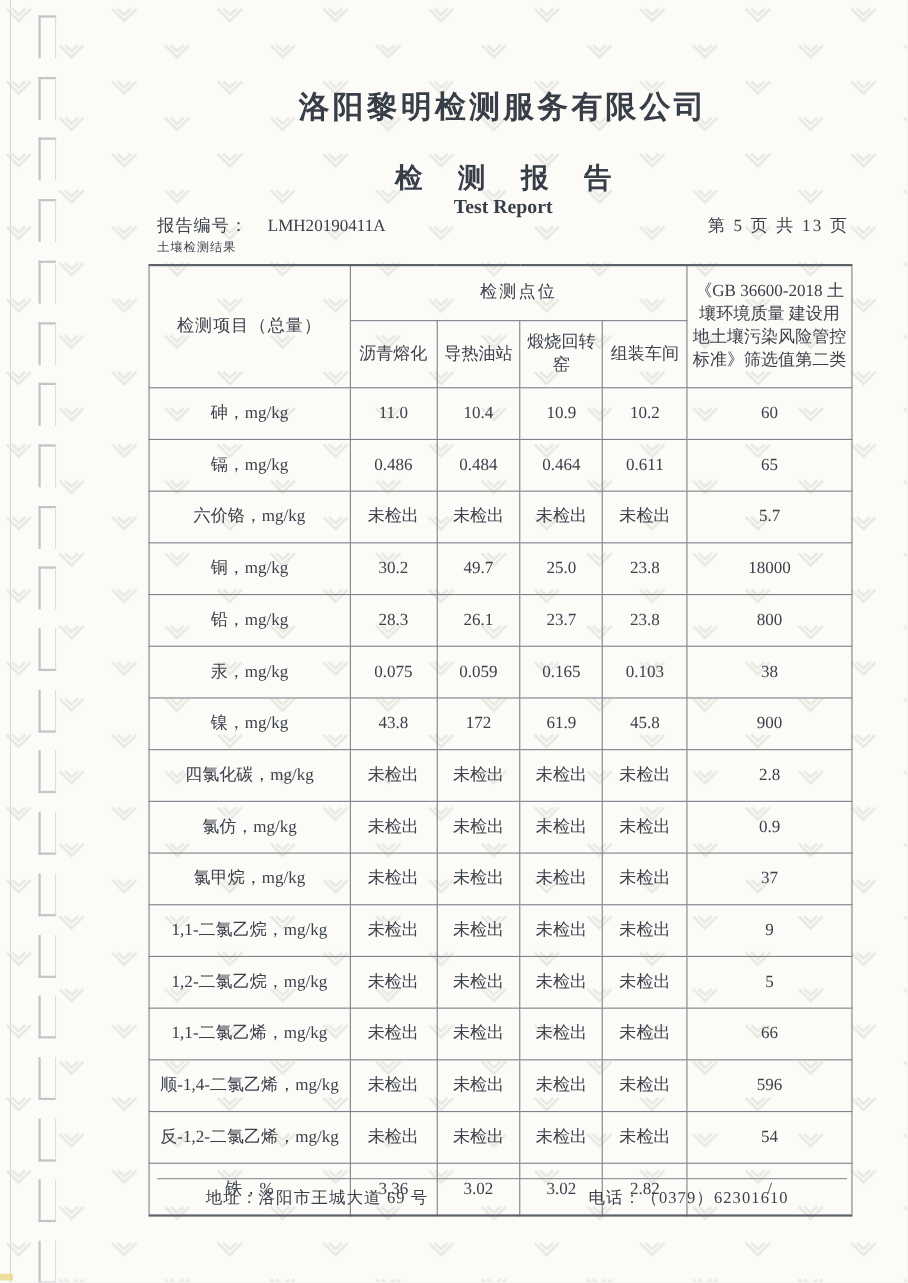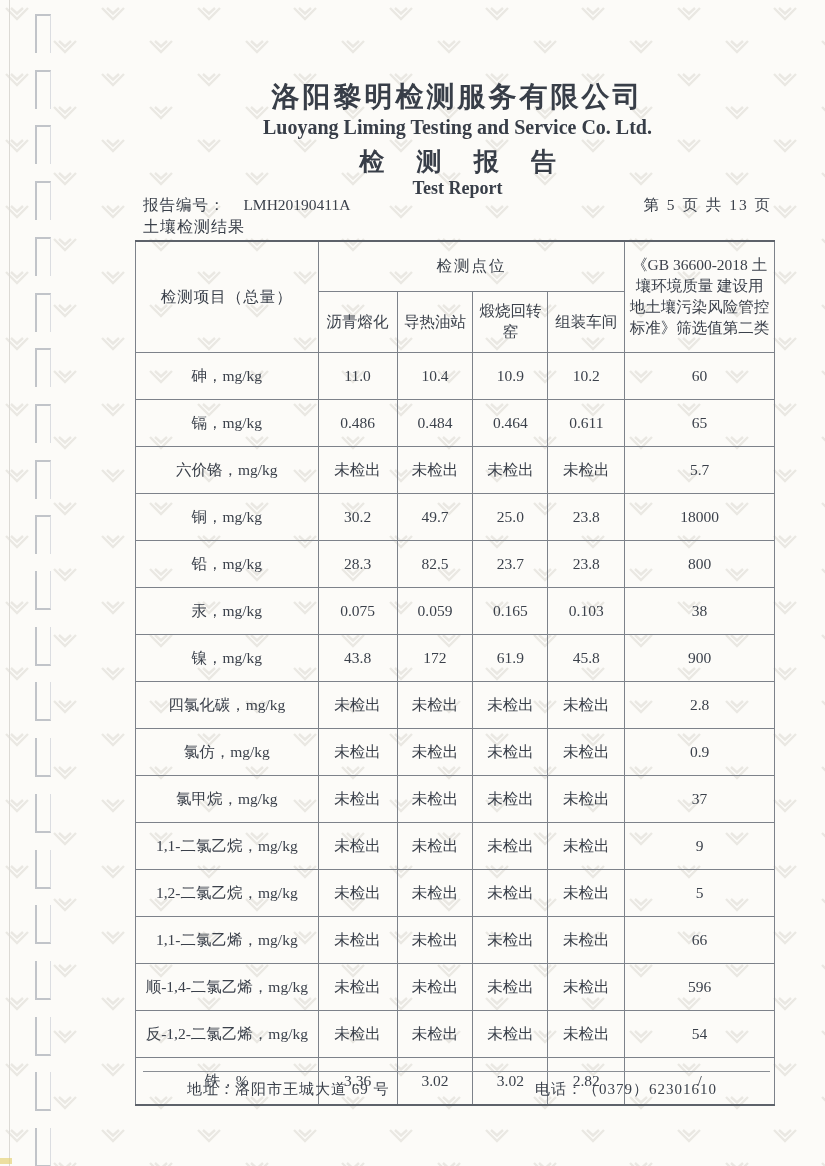--- a/index.html
+++ b/index.html
@@ -26,21 +26,21 @@
     font-size:20px;font-weight:700;color:#383e48;}
   .title-cn{position:absolute;top:145px;left:0;width:100%;text-align:center;
     font-size:25px;font-weight:600;letter-spacing:13px;text-indent:13px;color:#383e48;}
   .title-en{position:absolute;top:178px;left:0;width:100%;text-align:center;
     font-size:18px;font-weight:700;color:#383e48;}
   .meta-row{position:absolute;top:195px;left:8px;right:8px;display:flex;
     justify-content:space-between;font-size:15.5px;gap:24px;}
   .report-no-label{letter-spacing:1px;}
   .report-no-value{margin-left:14px;}
   .page-info{letter-spacing:2px;}
-  .section-title{position:absolute;top:217px;left:8px;font-size:16px;letter-spacing:1px;font-family:Liberation Serif, serif;}
+  .section-title{position:absolute;top:217px;left:8px;font-size:11px;letter-spacing:1px;font-family:Liberation Serif, serif;}
   table.results{position:absolute;top:240px;left:0;width:640px;border-collapse:collapse;
     font-size:15.5px;color:#3b414b;
     border:1px solid #5d626a;border-top-width:2px;border-bottom-width:2px;}
   table.results th,table.results td{
     border:1px solid #7d828a;text-align:center;vertical-align:middle;
     font-weight:normal;padding:2px 4px;line-height:1.35;}
   th.points-h{height:45px;letter-spacing:2px;}
   th.point-col{height:56px;padding:2px 10px;}
   th.item-h{letter-spacing:1px;}
   th.std-h{padding:4px 9px;line-height:1.5;text-align:center;}
@@ -95,21 +95,20 @@
       <div class="hole bot" style="top: 960.9px;"></div>
       <div class="hole bot" style="top: 1016.6px;"></div>
       <div class="hole bot" style="top: 1072.3px;"></div>
       <div class="hole bot" style="top: 1128px;"></div>
     </div>
   <div class="corner-artifact"></div>
 
   <div class="content">
 
     <div class="company-cn">洛阳黎明检测服务有限公司</div>
-    <div class="company-en">Luoyang Liming Testing and Service Co. Ltd.</div>
     <div class="title-cn">检 测 报 告</div>
     <div class="title-en">Test Report</div>
 
     <div class="meta-row">
       <span>
         <span class="report-no-label">报告编号：</span>
         <span class="report-no-value">LMH20190411A</span>
       </span>
       <span class="page-info">第 5 页 共 13 页</span>
     </div>
@@ -167,21 +166,21 @@
             <td class="item-cell">铜，mg/kg</td>
             <td class="value-cell">30.2</td>
             <td class="value-cell">49.7</td>
             <td class="value-cell">25.0</td>
             <td class="value-cell">23.8</td>
             <td class="limit-cell">18000</td>
           </tr>
           <tr>
             <td class="item-cell">铅，mg/kg</td>
             <td class="value-cell">28.3</td>
-            <td class="value-cell">82.5</td>
+            <td class="value-cell">26.1</td>
             <td class="value-cell">23.7</td>
             <td class="value-cell">23.8</td>
             <td class="limit-cell">800</td>
           </tr>
           <tr>
             <td class="item-cell">汞，mg/kg</td>
             <td class="value-cell">0.075</td>
             <td class="value-cell">0.059</td>
             <td class="value-cell">0.165</td>
             <td class="value-cell">0.103</td>

